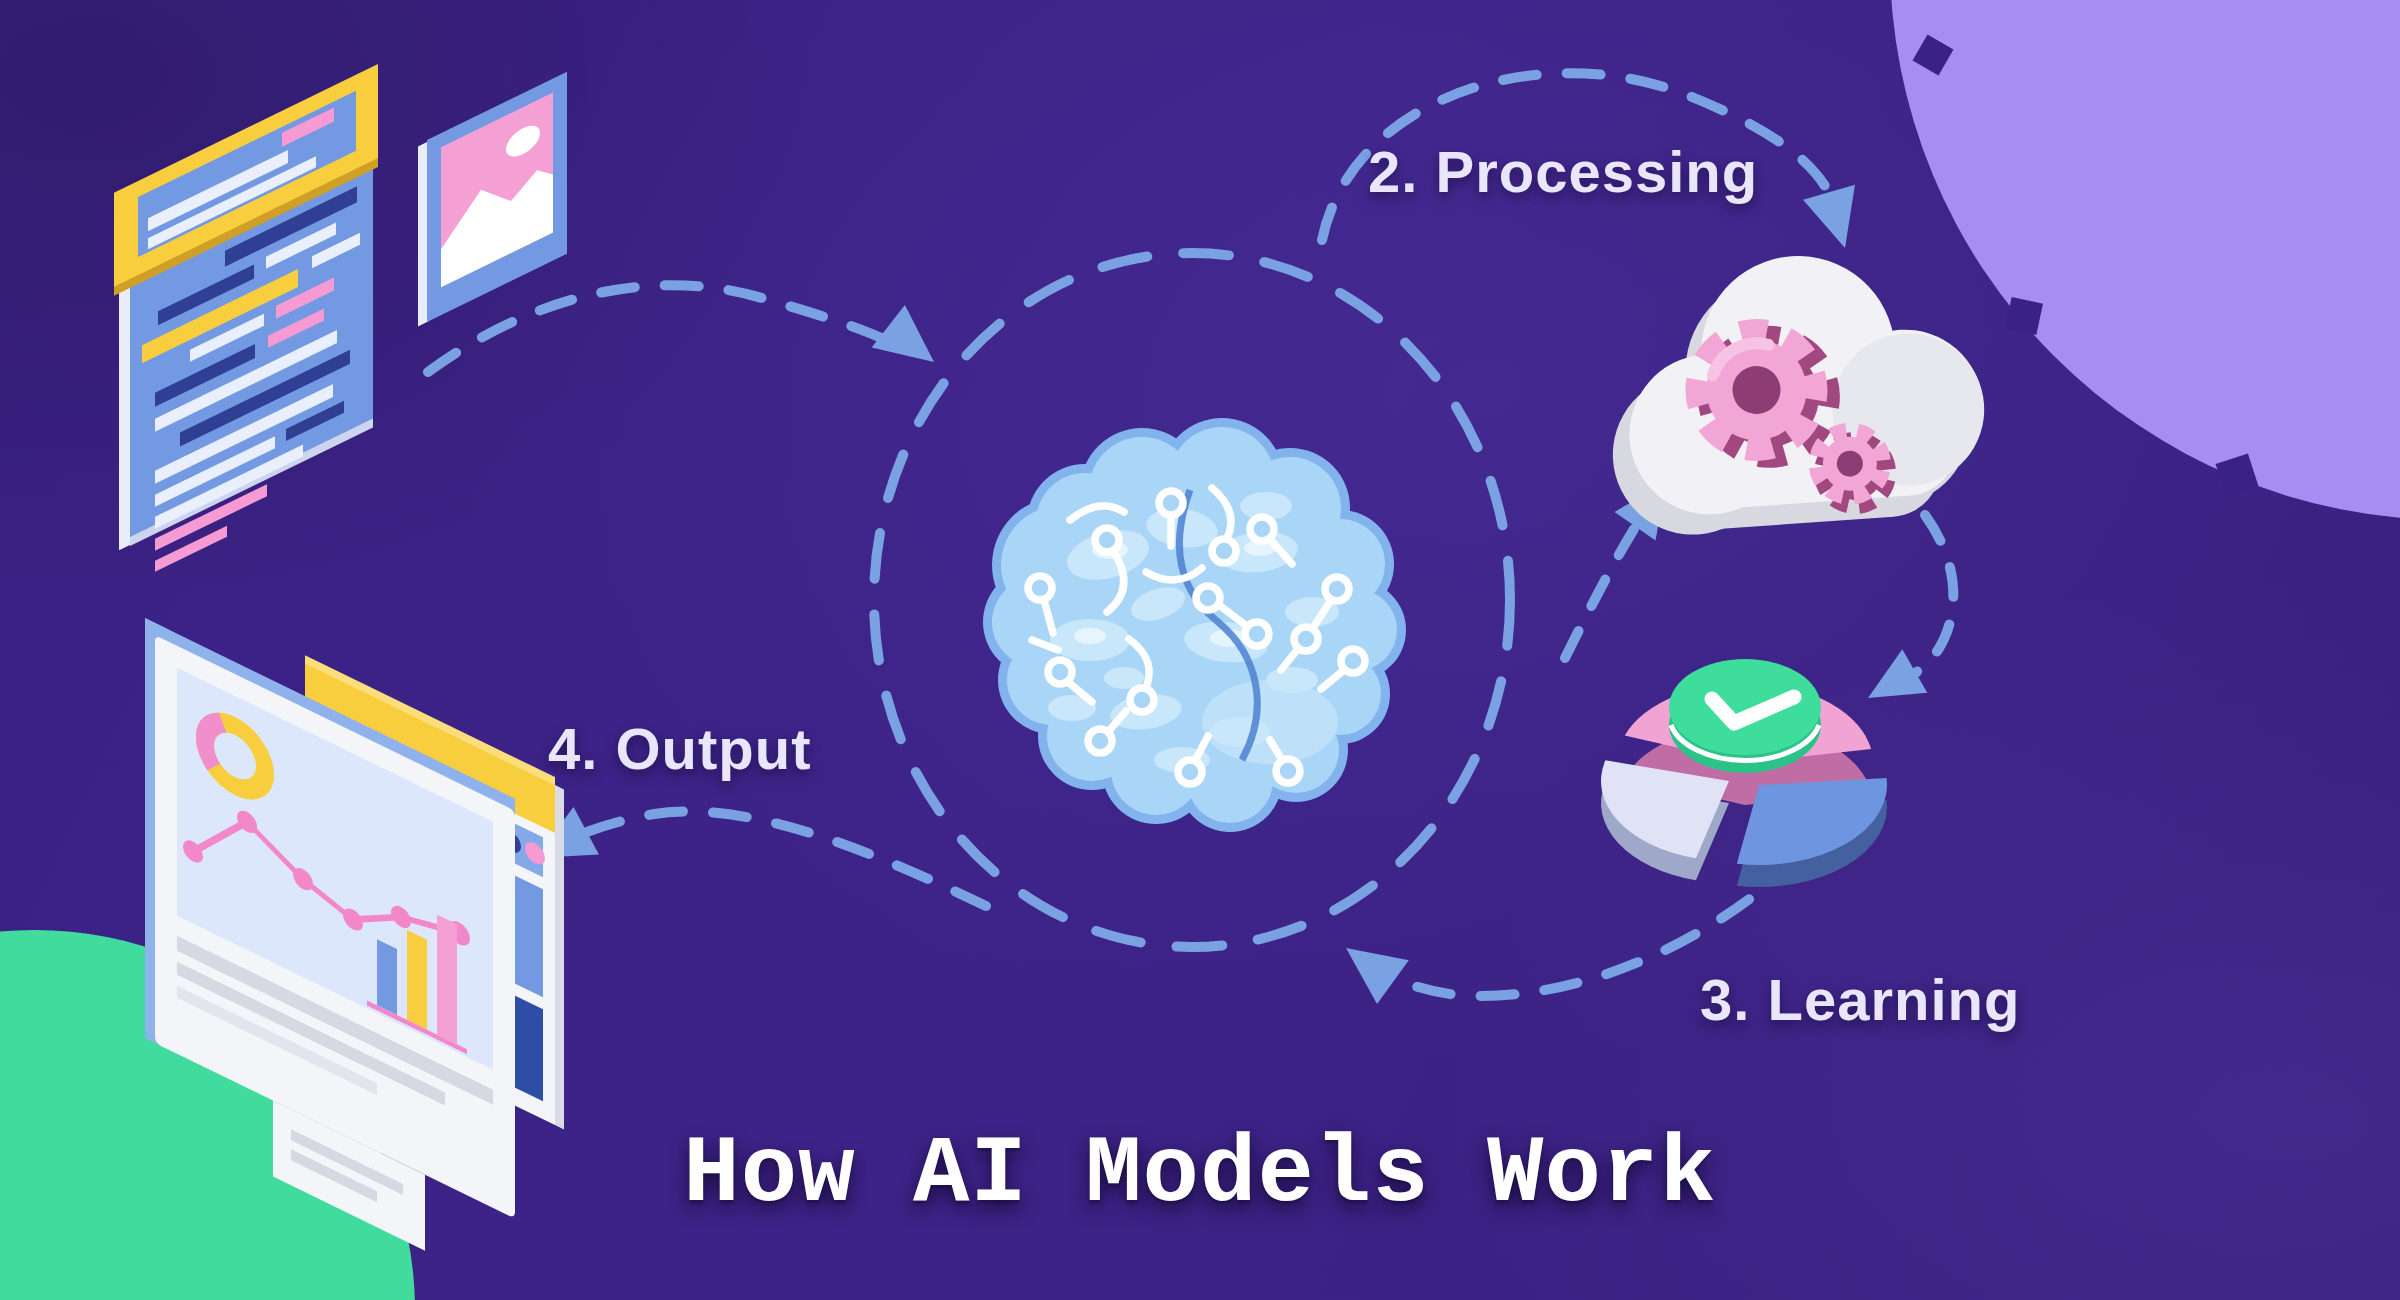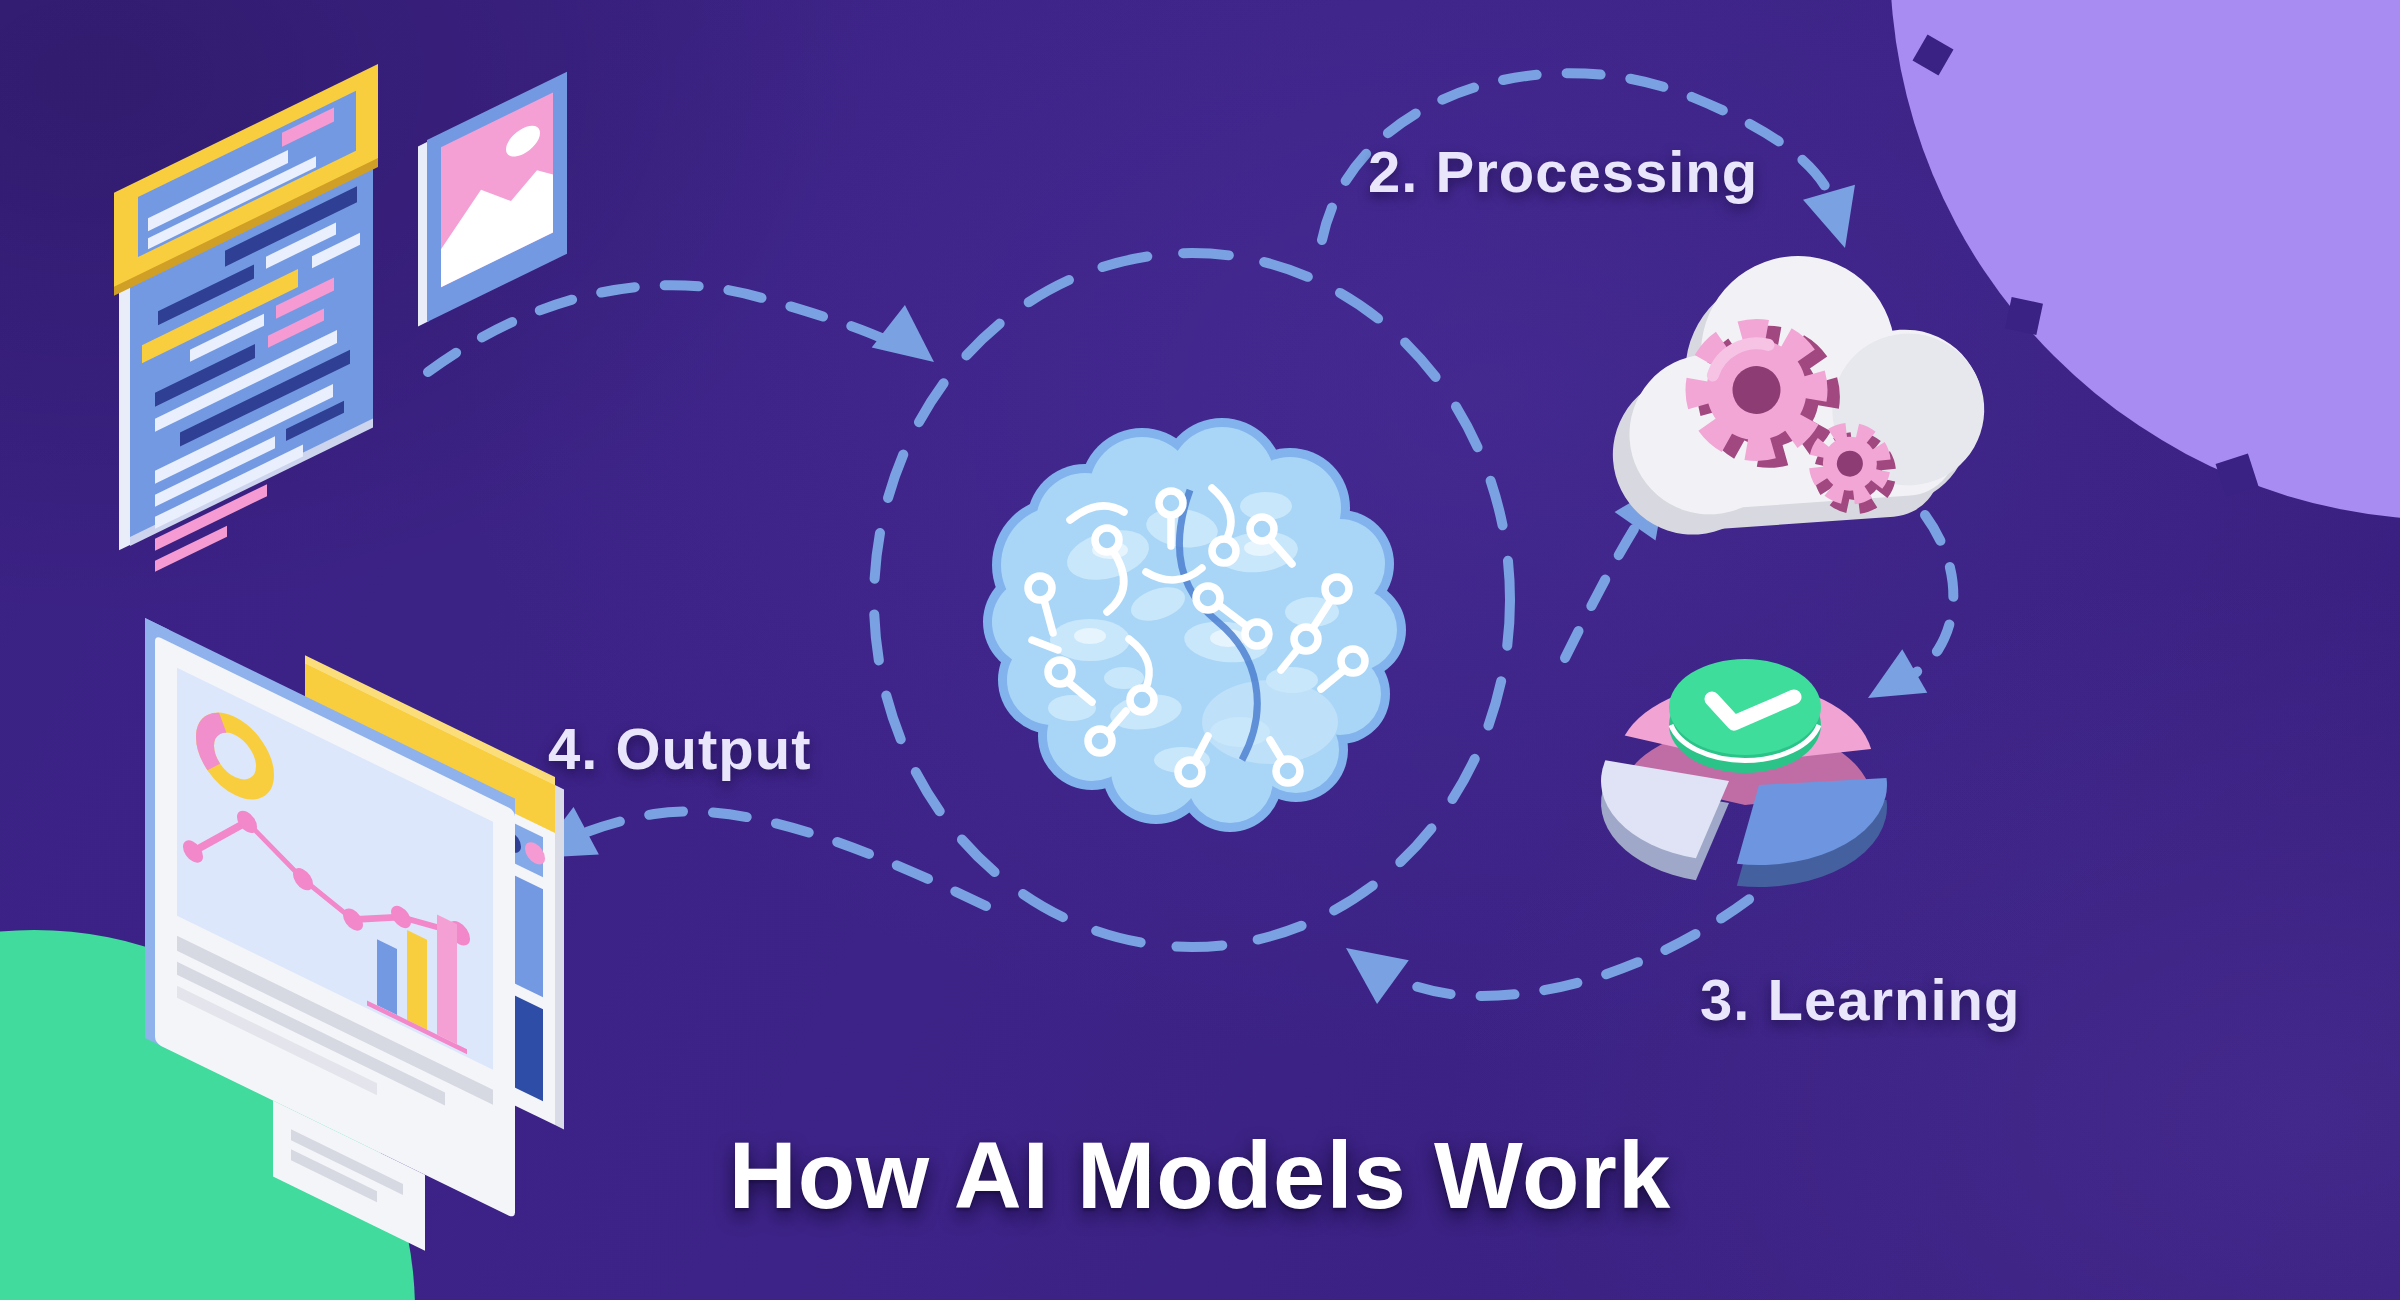--- a/index.html
+++ b/index.html
@@ -21,20 +21,21 @@
   .flow{left:0;top:0;}
   .label{
     position:absolute;color:#e9e6fb;font-size:58px;font-weight:600;letter-spacing:1px;
     text-shadow:0 5px 12px rgba(22,10,55,.6);white-space:nowrap;
   }
   .title{
     position:absolute;left:0;right:0;top:1122px;text-align:center;color:#ffffff;
     font-size:94px;font-weight:700;letter-spacing:1px;
     text-shadow:0 8px 18px rgba(18,8,48,.8),0 3px 2px rgba(32,16,74,.55);
     white-space:nowrap;
+    font-family:Liberation Mono, monospace;
   }
 </style>
 </head>
 <body>
 
 <div class="canvas">
 
   <div class="deco purple-circle">
     <div class="purple-notch" style="left:28px;top:640px;width:30px;height:30px;transform:rotate(30deg);"></div>
     <div class="purple-notch" style="left:118px;top:900px;width:32px;height:32px;transform:rotate(12deg);"></div>

